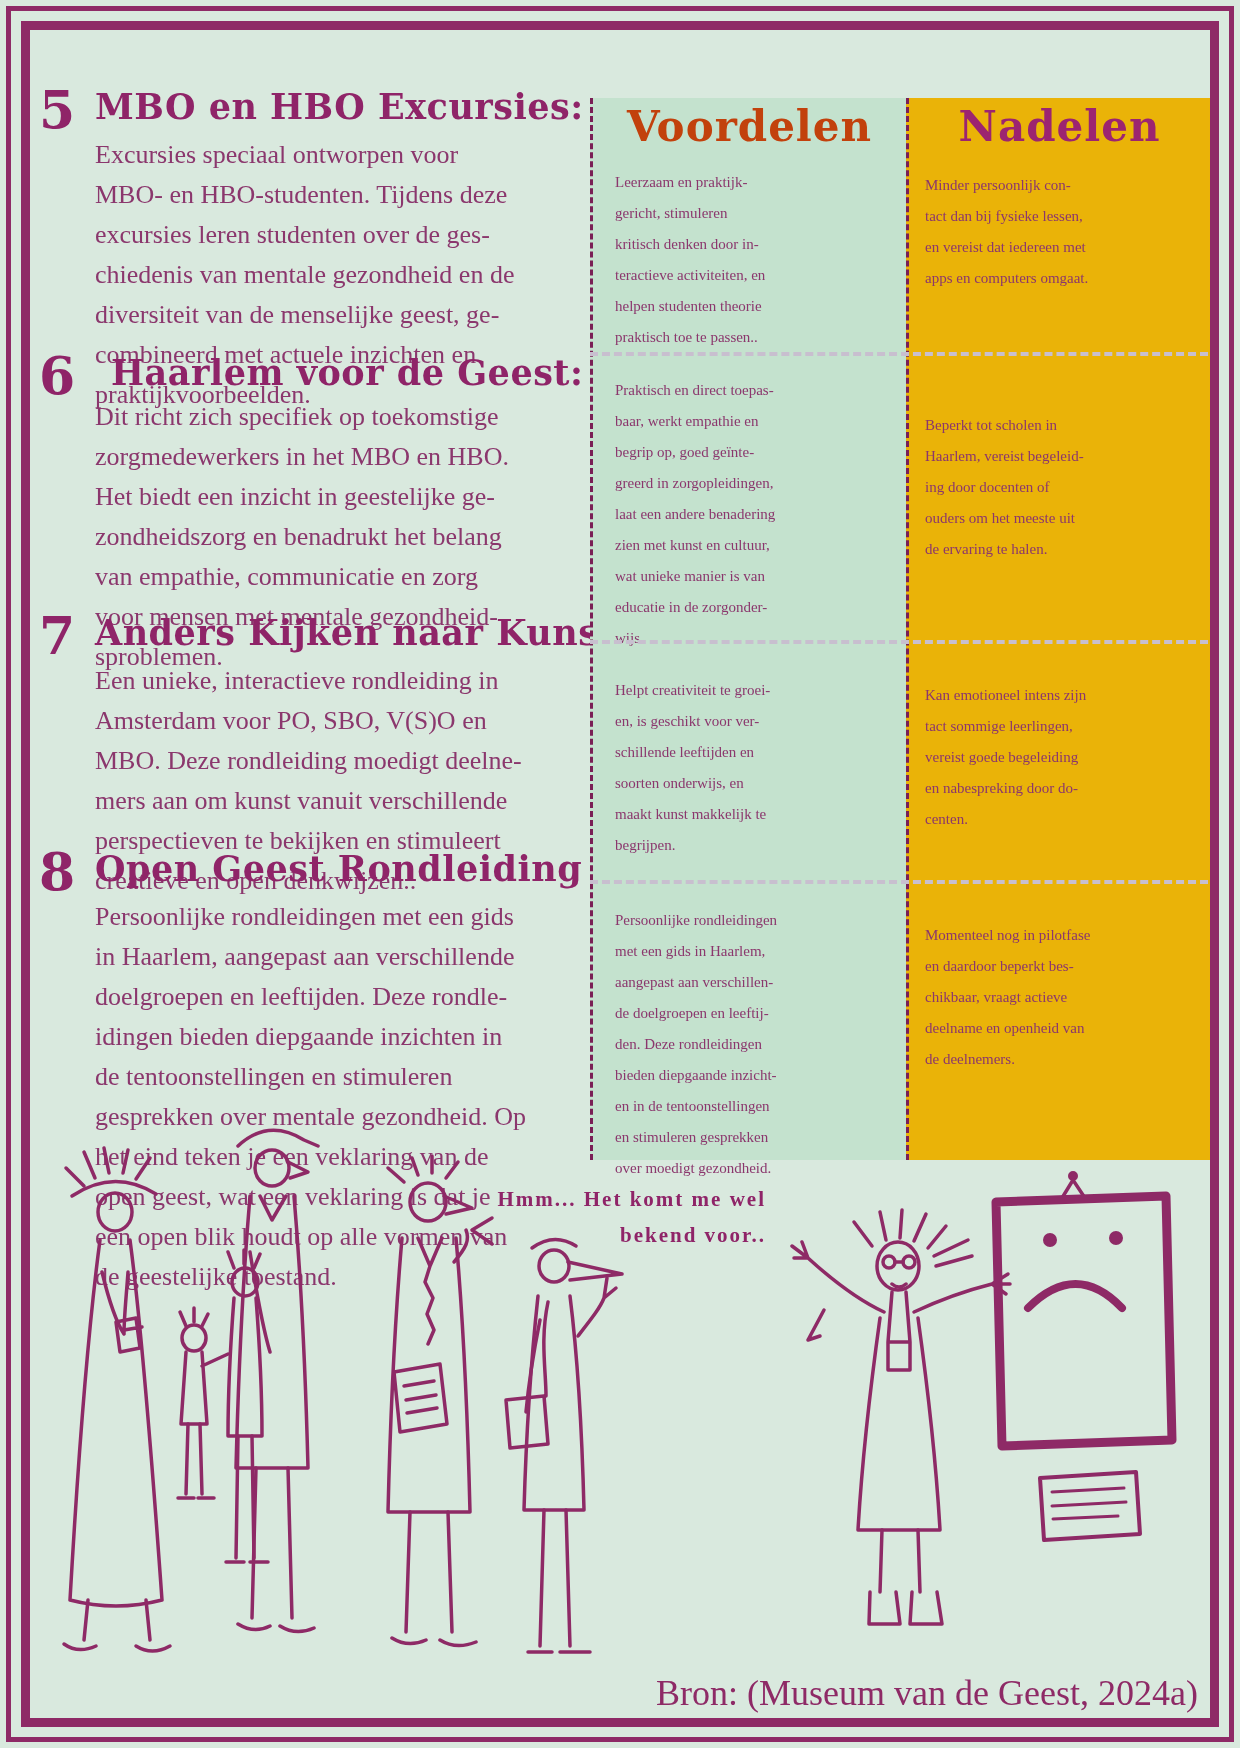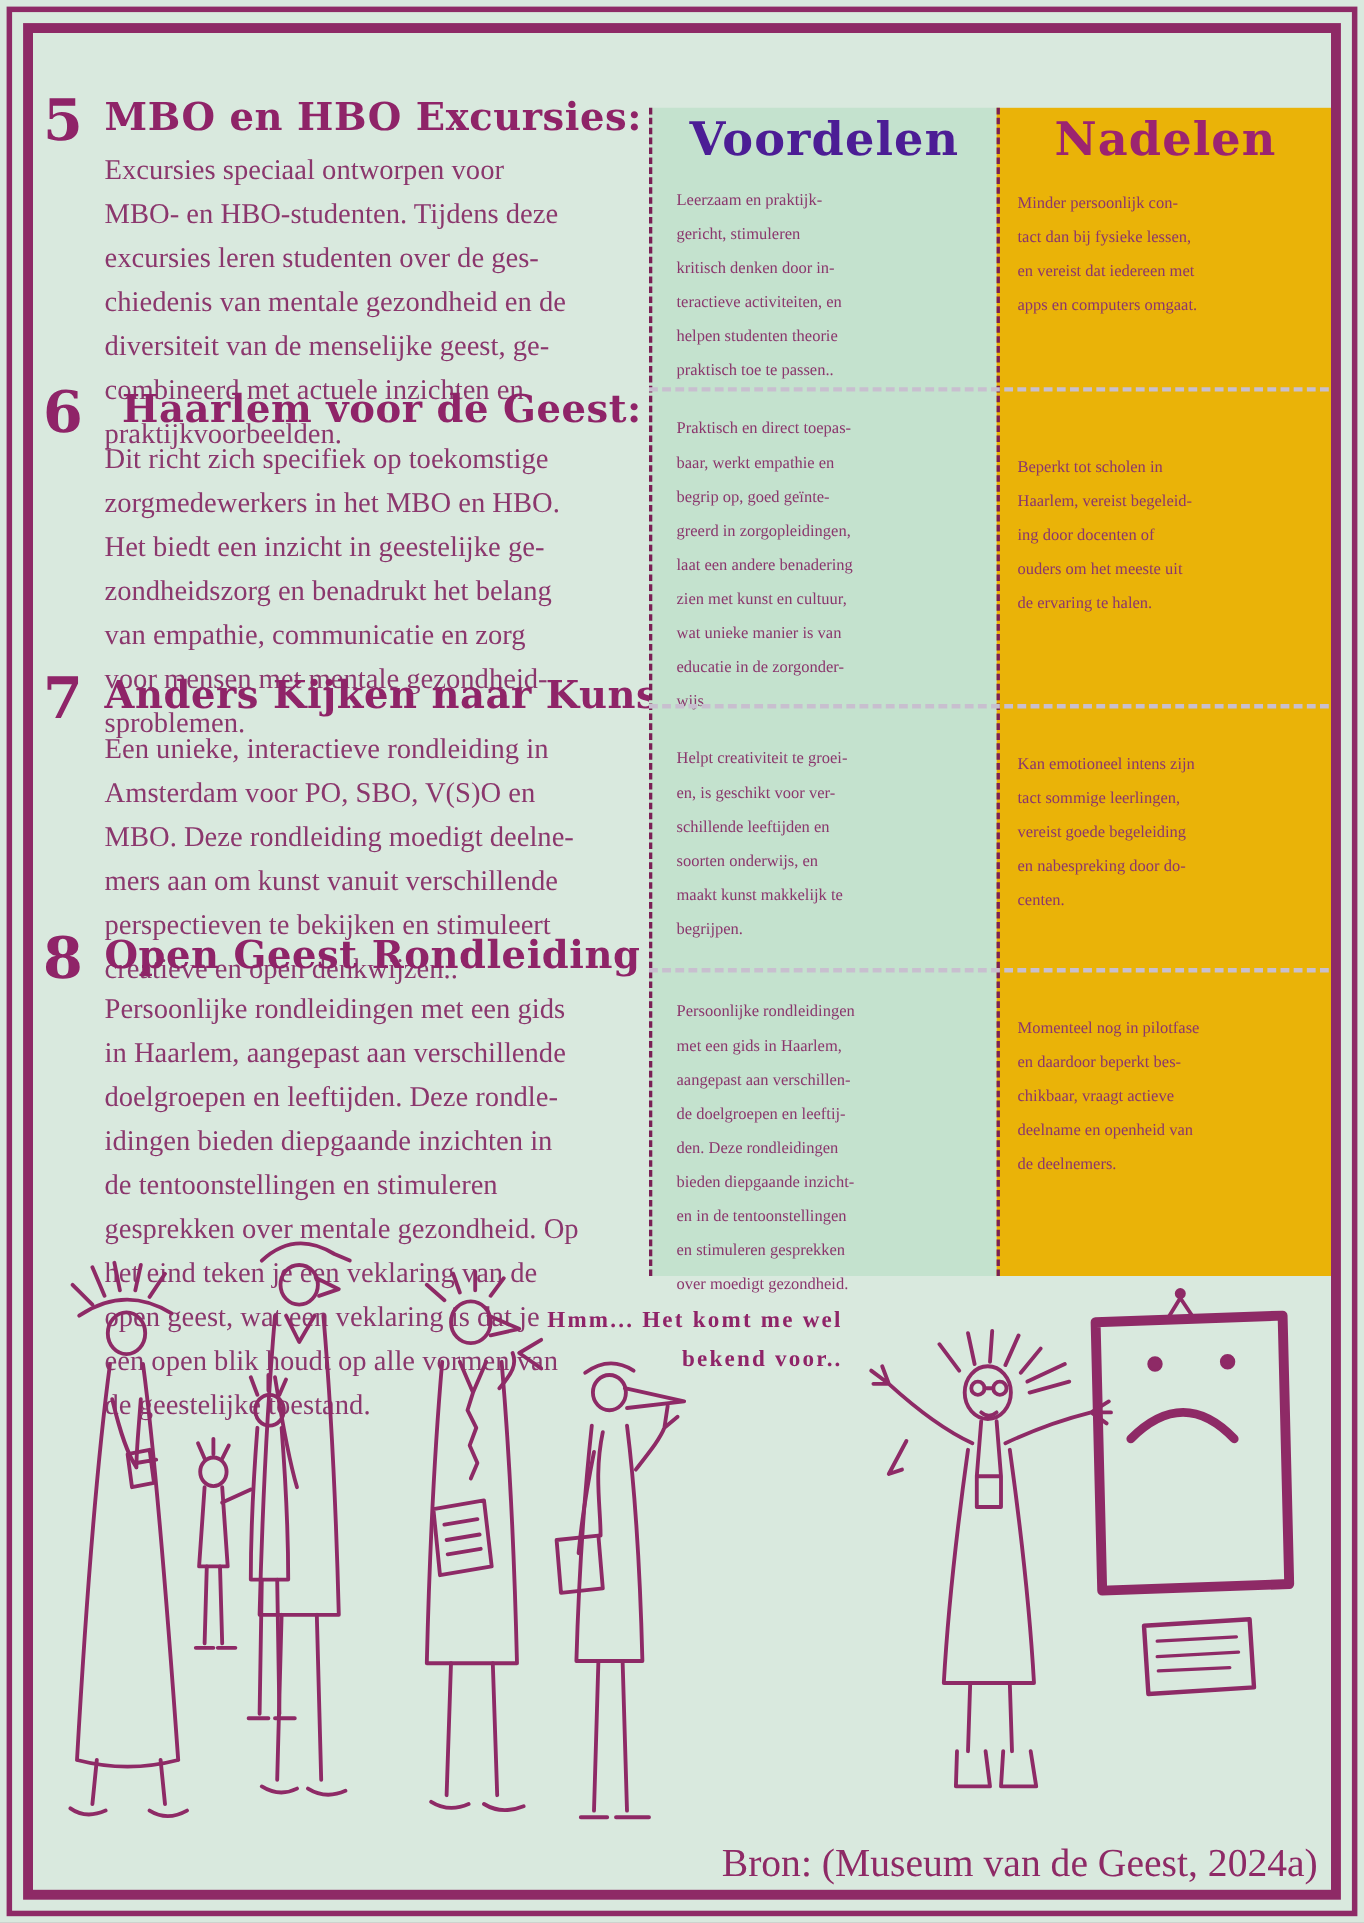--- a/index.html
+++ b/index.html
@@ -15,21 +15,21 @@
   .sec-title{margin:0 0 8px 0;font-family:"DejaVu Serif",serif;font-weight:700;
              font-size:35px;line-height:1.1;color:#8f2468;letter-spacing:.5px;white-space:nowrap;}
   .sec-body{margin:0;font-size:26px;line-height:40px;color:#8b376d;white-space:pre-line;}
 
   
   .col{position:absolute;top:98px;height:1062px;}
   .col.pros{left:590px;width:313px;background:#c4e2ce;border-left:3px dashed #7a1f55;}
   .col.cons{left:906px;width:301px;background:#eab308;border-left:3px dashed #7a1f55;}
   .col-header{position:absolute;top:4px;left:0;right:0;text-align:center;
               font-family:"DejaVu Serif",serif;font-weight:700;font-size:42px;letter-spacing:1px;}
-  .pros-h{color:#4c1d95;}
+  .pros-h{color:#c2410c;}
   .cons-h{color:#9c2470;}
   .cell{position:absolute;left:0;font-size:15px;line-height:31px;color:#8b376d;white-space:pre-line;}
   .pros .cell{padding-left:22px;width:284px;}
   .cons .cell{padding-left:16px;width:278px;}
   .hdiv{position:absolute;left:590px;width:618px;height:0;border-top:4px dashed #c8bfcf;}
 
   
   .art{position:absolute;left:0;top:0;width:1240px;height:1748px;pointer-events:none;}
   .speech{position:absolute;text-align:right;font-family:Liberation Serif, serif;
           font-weight:700;font-size:21px;letter-spacing:2px;line-height:1.7;

